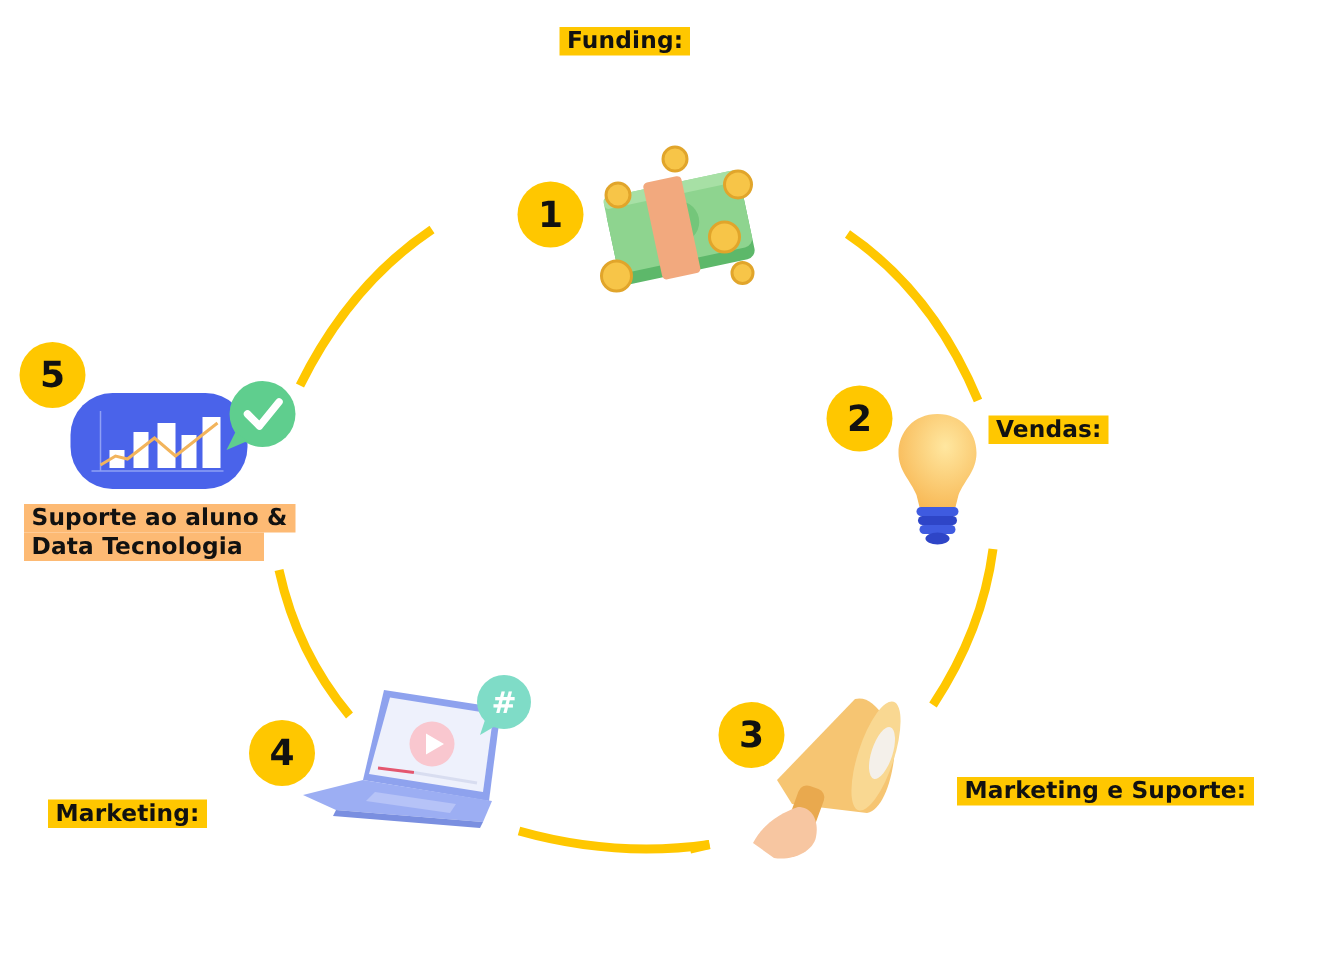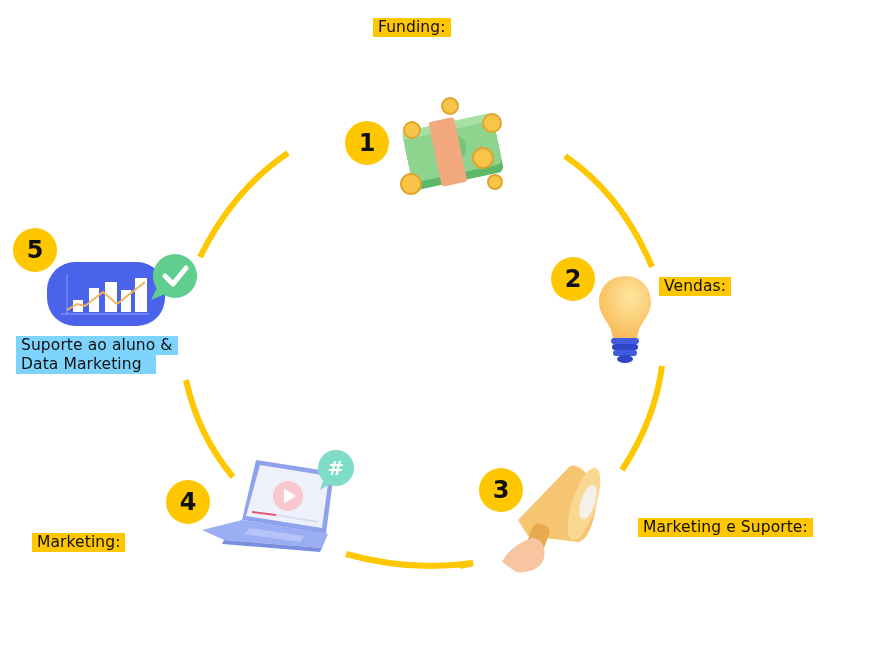--- a/index.html
+++ b/index.html
@@ -1,22 +1,22 @@
 <!DOCTYPE html>
 <html><head>
 <meta charset="utf-8">
 <style>
   html, body { margin:0; padding:0; background:#ffffff; }
   body { width:885px; height:648px; position:relative; overflow:hidden;
          font-family:"DejaVu Sans", "Liberation Sans", sans-serif; }
   #canvas { position:absolute; left:0; top:0; width:885px; height:648px; }
-  .label { position:absolute; background:#FFC700; color:#111; font-weight:normal;
+  .label { position:absolute; background:#FFC700; color:#111; font-weight:bold;
            font-size:15.5px; line-height:19px; padding:0 5px; white-space:nowrap; letter-spacing:0.1px;text-align:right; }
   .label.multi { padding:0 4px; }
-  .label-line { display:block; background:#7dd3fc; width:max-content; padding:0 5px; }
+  .label-line { display:block; background:#fdba74; width:max-content; padding:0 5px; }
   .badge { position:absolute; width:44px; height:44px; border-radius:50%; background:#FFC700;
            color:#111; font-weight:bold; font-size:24px; line-height:44px; text-align:center; }
   .icon { position:absolute; }
 </style>
 </head>
 <body>
 
 <div id="canvas">
 
   <svg width="885" height="648" style="position:absolute;left:0;top:0">
@@ -86,21 +86,21 @@
     <path d="M2,82 L42,72 L128,86 L122,100 L24,92 Z" fill="#9CAEF3"></path>
     <path d="M24,92 L122,100 L120,104 L22,96 Z" fill="#7A8FE0"></path>
     <path d="M50,80 L104,88 L100,94 L44,86 Z" fill="#B6C3F7"></path>
     <circle cx="136" cy="20" r="18" fill="#7FDCC7"></circle>
     <path d="M124,30 L120,42 L132,35 Z" fill="#7FDCC7"></path>
     <text x="136" y="27" text-anchor="middle" font-family="DejaVu Sans, sans-serif" font-weight="bold" font-size="20" fill="#ffffff">#</text>
   </svg>
 
   <div class="label multi" style="left:16px;top:336px;padding:0;background:transparent;">
     <span class="label-line">Suporte ao aluno &amp;</span>
-    <span class="label-line" style="padding-right:14px">Data Marketing</span>
+    <span class="label-line" style="padding-right:14px">Data Tecnologia</span>
   </div>
   <div class="badge" style="left:13px;top:228px;">5</div>
   <svg class="icon" style="left:45px;top:252px" width="158" height="78" viewBox="0 0 158 78">
     <rect x="2" y="10" width="118" height="64" rx="28" fill="#4A63EA"></rect>
     <line x1="22" y1="22" x2="22" y2="62" stroke="#8FA0F5" stroke-width="1"></line>
     <line x1="16" y1="62" x2="104" y2="62" stroke="#8FA0F5" stroke-width="1"></line>
     <rect x="28" y="48" width="10" height="12" fill="#ffffff"></rect>
     <rect x="44" y="36" width="10" height="24" fill="#ffffff"></rect>
     <rect x="60" y="30" width="12" height="30" fill="#ffffff"></rect>
     <rect x="76" y="38" width="10" height="22" fill="#ffffff"></rect>

